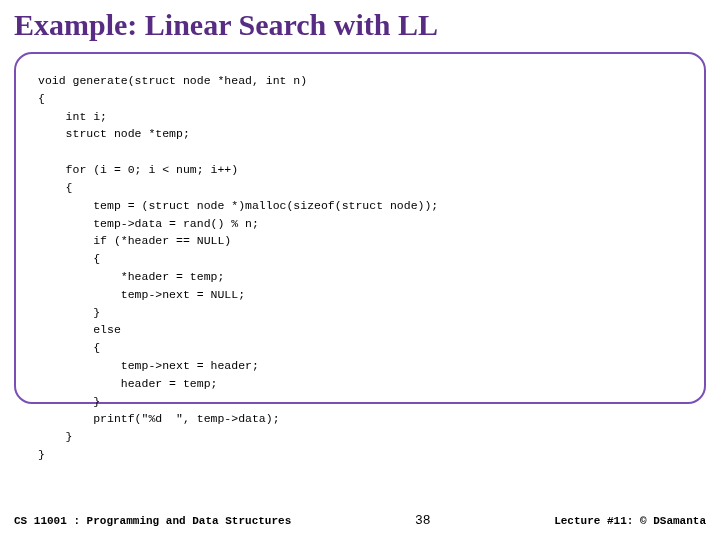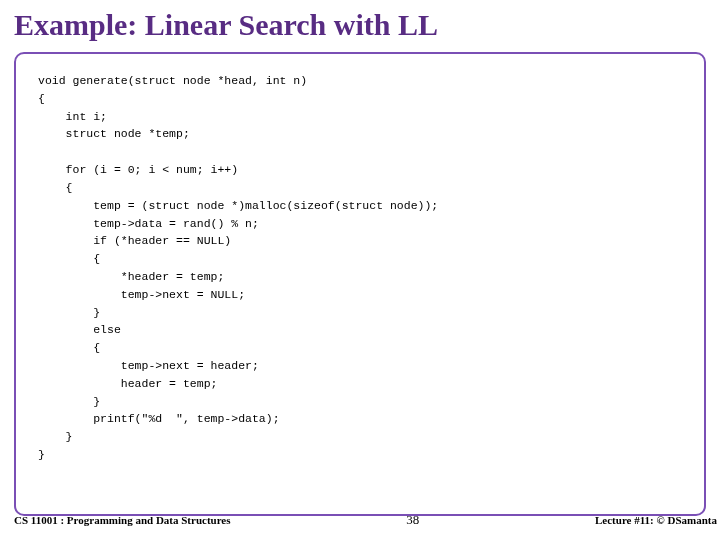--- a/index.html
+++ b/index.html
@@ -1,39 +1,39 @@
 <!DOCTYPE html>
 <html><head>
 <meta charset="utf-8">
 <style>
   * { margin: 0; padding: 0; box-sizing: border-box; }
   html, body { width: 720px; height: 540px; background: #fff; font-family: Calibri, Arial, sans-serif; overflow: hidden; }
   .slide { width: 720px; height: 540px; position: relative; padding: 8px 14px 8px 14px; }
   .title { font-family: Georgia, "Times New Roman", serif; font-size: 30px; font-weight: bold; color: #582c83; margin-bottom: 10px; }
   .code-box {
     border: 2px solid #7a4fb5;
-    border-radius: 10px;
+    border-radius: 18px;
     padding: 18px 22px 10px 22px;
-    height: 464px;
+    height: 352px;
     position: relative;
   }
   .code {
     font-family: "Courier New", Courier, monospace;
     font-size: 11.5px;
     line-height: 1.55;
     white-space: pre;
     color: #000;
   }
   .footer {
     position: absolute;
-    left: 14px; right: 3px; bottom: 12px;
+    left: 14px; right: 14px; bottom: 12px;
     display: flex;
     justify-content: space-between;
     align-items: baseline;
-    font-family: Liberation Serif, serif;
+    font-family: Liberation Mono, monospace;
     font-size: 11px;
     font-weight: bold;
     color: #000;
   }
   .footer .pg { font-size: 13px; font-weight: normal; }
 </style>
 </head>
 <body>
 
 <div class="slide">

